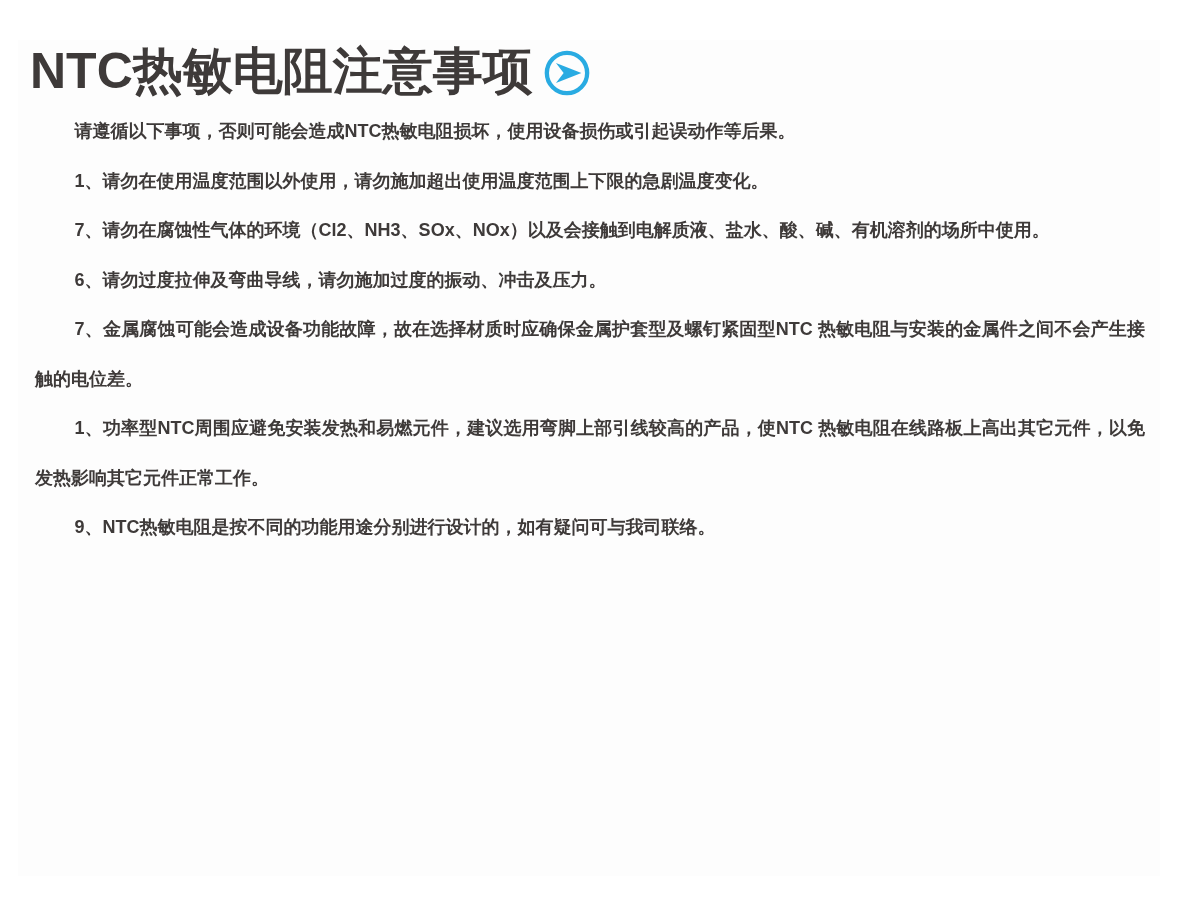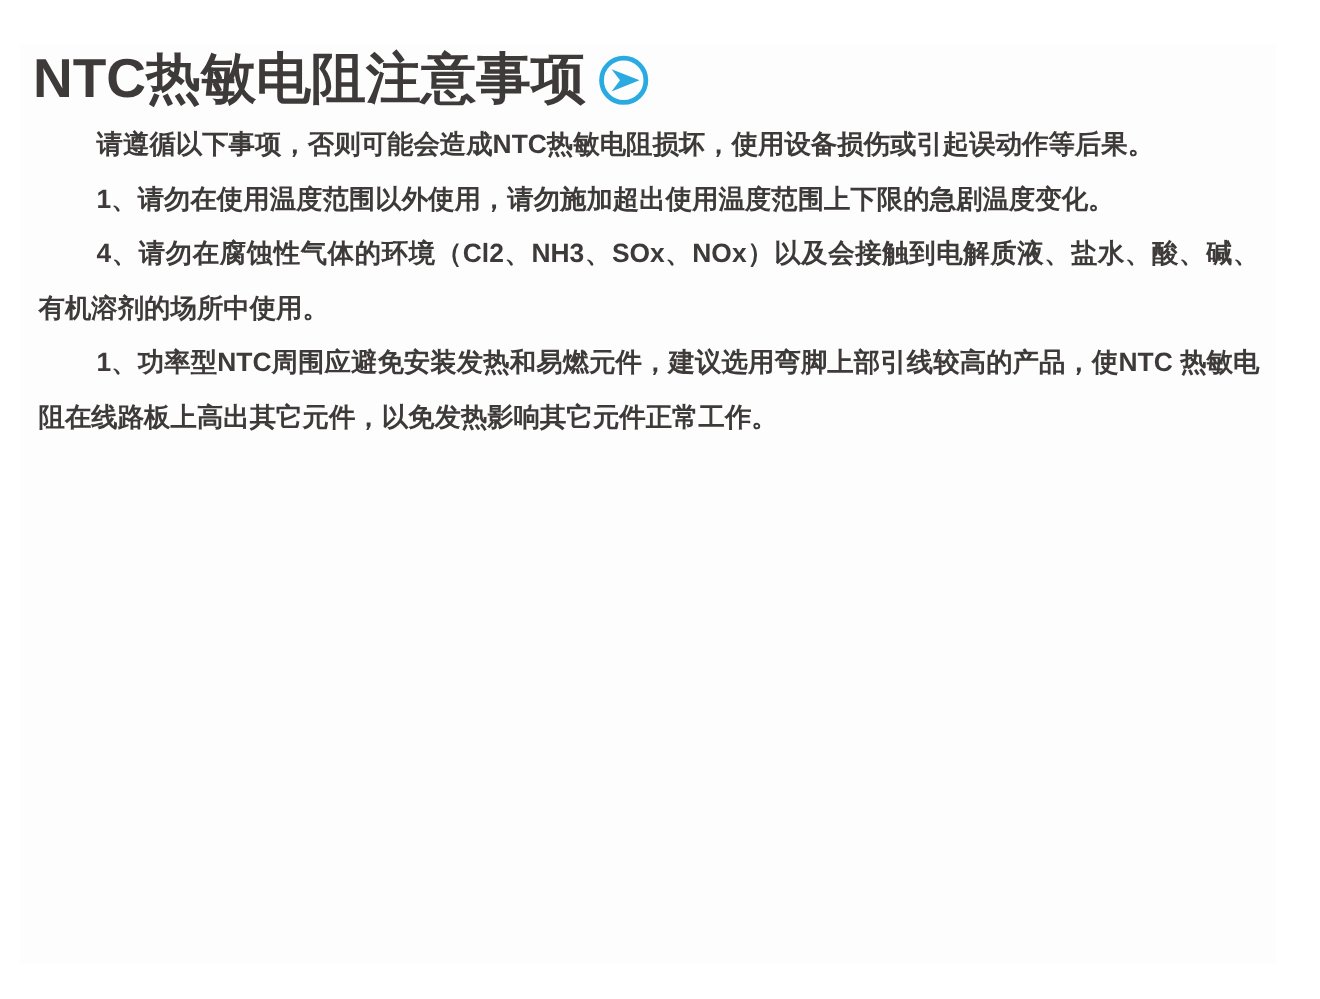--- a/index.html
+++ b/index.html
@@ -54,21 +54,21 @@
     margin-top: 4px;
     flex: 0 0 auto;
   }
   .title-icon svg {
     display: block;
     width: 48px;
     height: 48px;
   }
   .body-text {
     padding: 5px 55px 0 35px;
-    font-size: 24px;
+    font-size: 18px;
     line-height: 49.5px;
     color: #3e3a39;
     text-align: justify;
   }
   .intro {
     margin: 0;
     font-weight: bold;
     text-indent: 2.2em;
   }
   .notice-item {
@@ -90,18 +90,21 @@
         <svg viewBox="0 0 100 100" xmlns="http://www.w3.org/2000/svg" aria-hidden="true">
           <circle cx="50" cy="50" r="42" fill="none" stroke="#29abe2" stroke-width="9"></circle>
           <path d="M27 29 L80 50 L27 71 L43 50 Z" fill="#29abe2"></path>
         </svg>
       </span>
     </header>
 
     <main class="body-text">
       <p class="intro">请遵循以下事项，否则可能会造成NTC热敏电阻损坏，使用设备损伤或引起误动作等后果。</p>
       <p class="notice-item">1、请勿在使用温度范围以外使用，请勿施加超出使用温度范围上下限的急剧温度变化。</p>
-      <p class="notice-item">4、请勿在腐蚀性气体的环境（Cl2、NH3、SOx、NOx）以及会接触到电解质液、盐水、酸、碱、有机溶剂的场所中使用。</p>
+      <p class="notice-item">7、请勿在腐蚀性气体的环境（Cl2、NH3、SOx、NOx）以及会接触到电解质液、盐水、酸、碱、有机溶剂的场所中使用。</p>
+      <p class="notice-item">6、请勿过度拉伸及弯曲导线，请勿施加过度的振动、冲击及压力。</p>
+      <p class="notice-item">7、金属腐蚀可能会造成设备功能故障，故在选择材质时应确保金属护套型及螺钉紧固型NTC 热敏电阻与安装的金属件之间不会产生接触的电位差。</p>
       <p class="notice-item">1、功率型NTC周围应避免安装发热和易燃元件，建议选用弯脚上部引线较高的产品，使NTC 热敏电阻在线路板上高出其它元件，以免发热影响其它元件正常工作。</p>
+      <p class="notice-item">9、NTC热敏电阻是按不同的功能用途分别进行设计的，如有疑问可与我司联络。</p>
     </main>
 
   </div>
 </div>
 
 </body></html>

